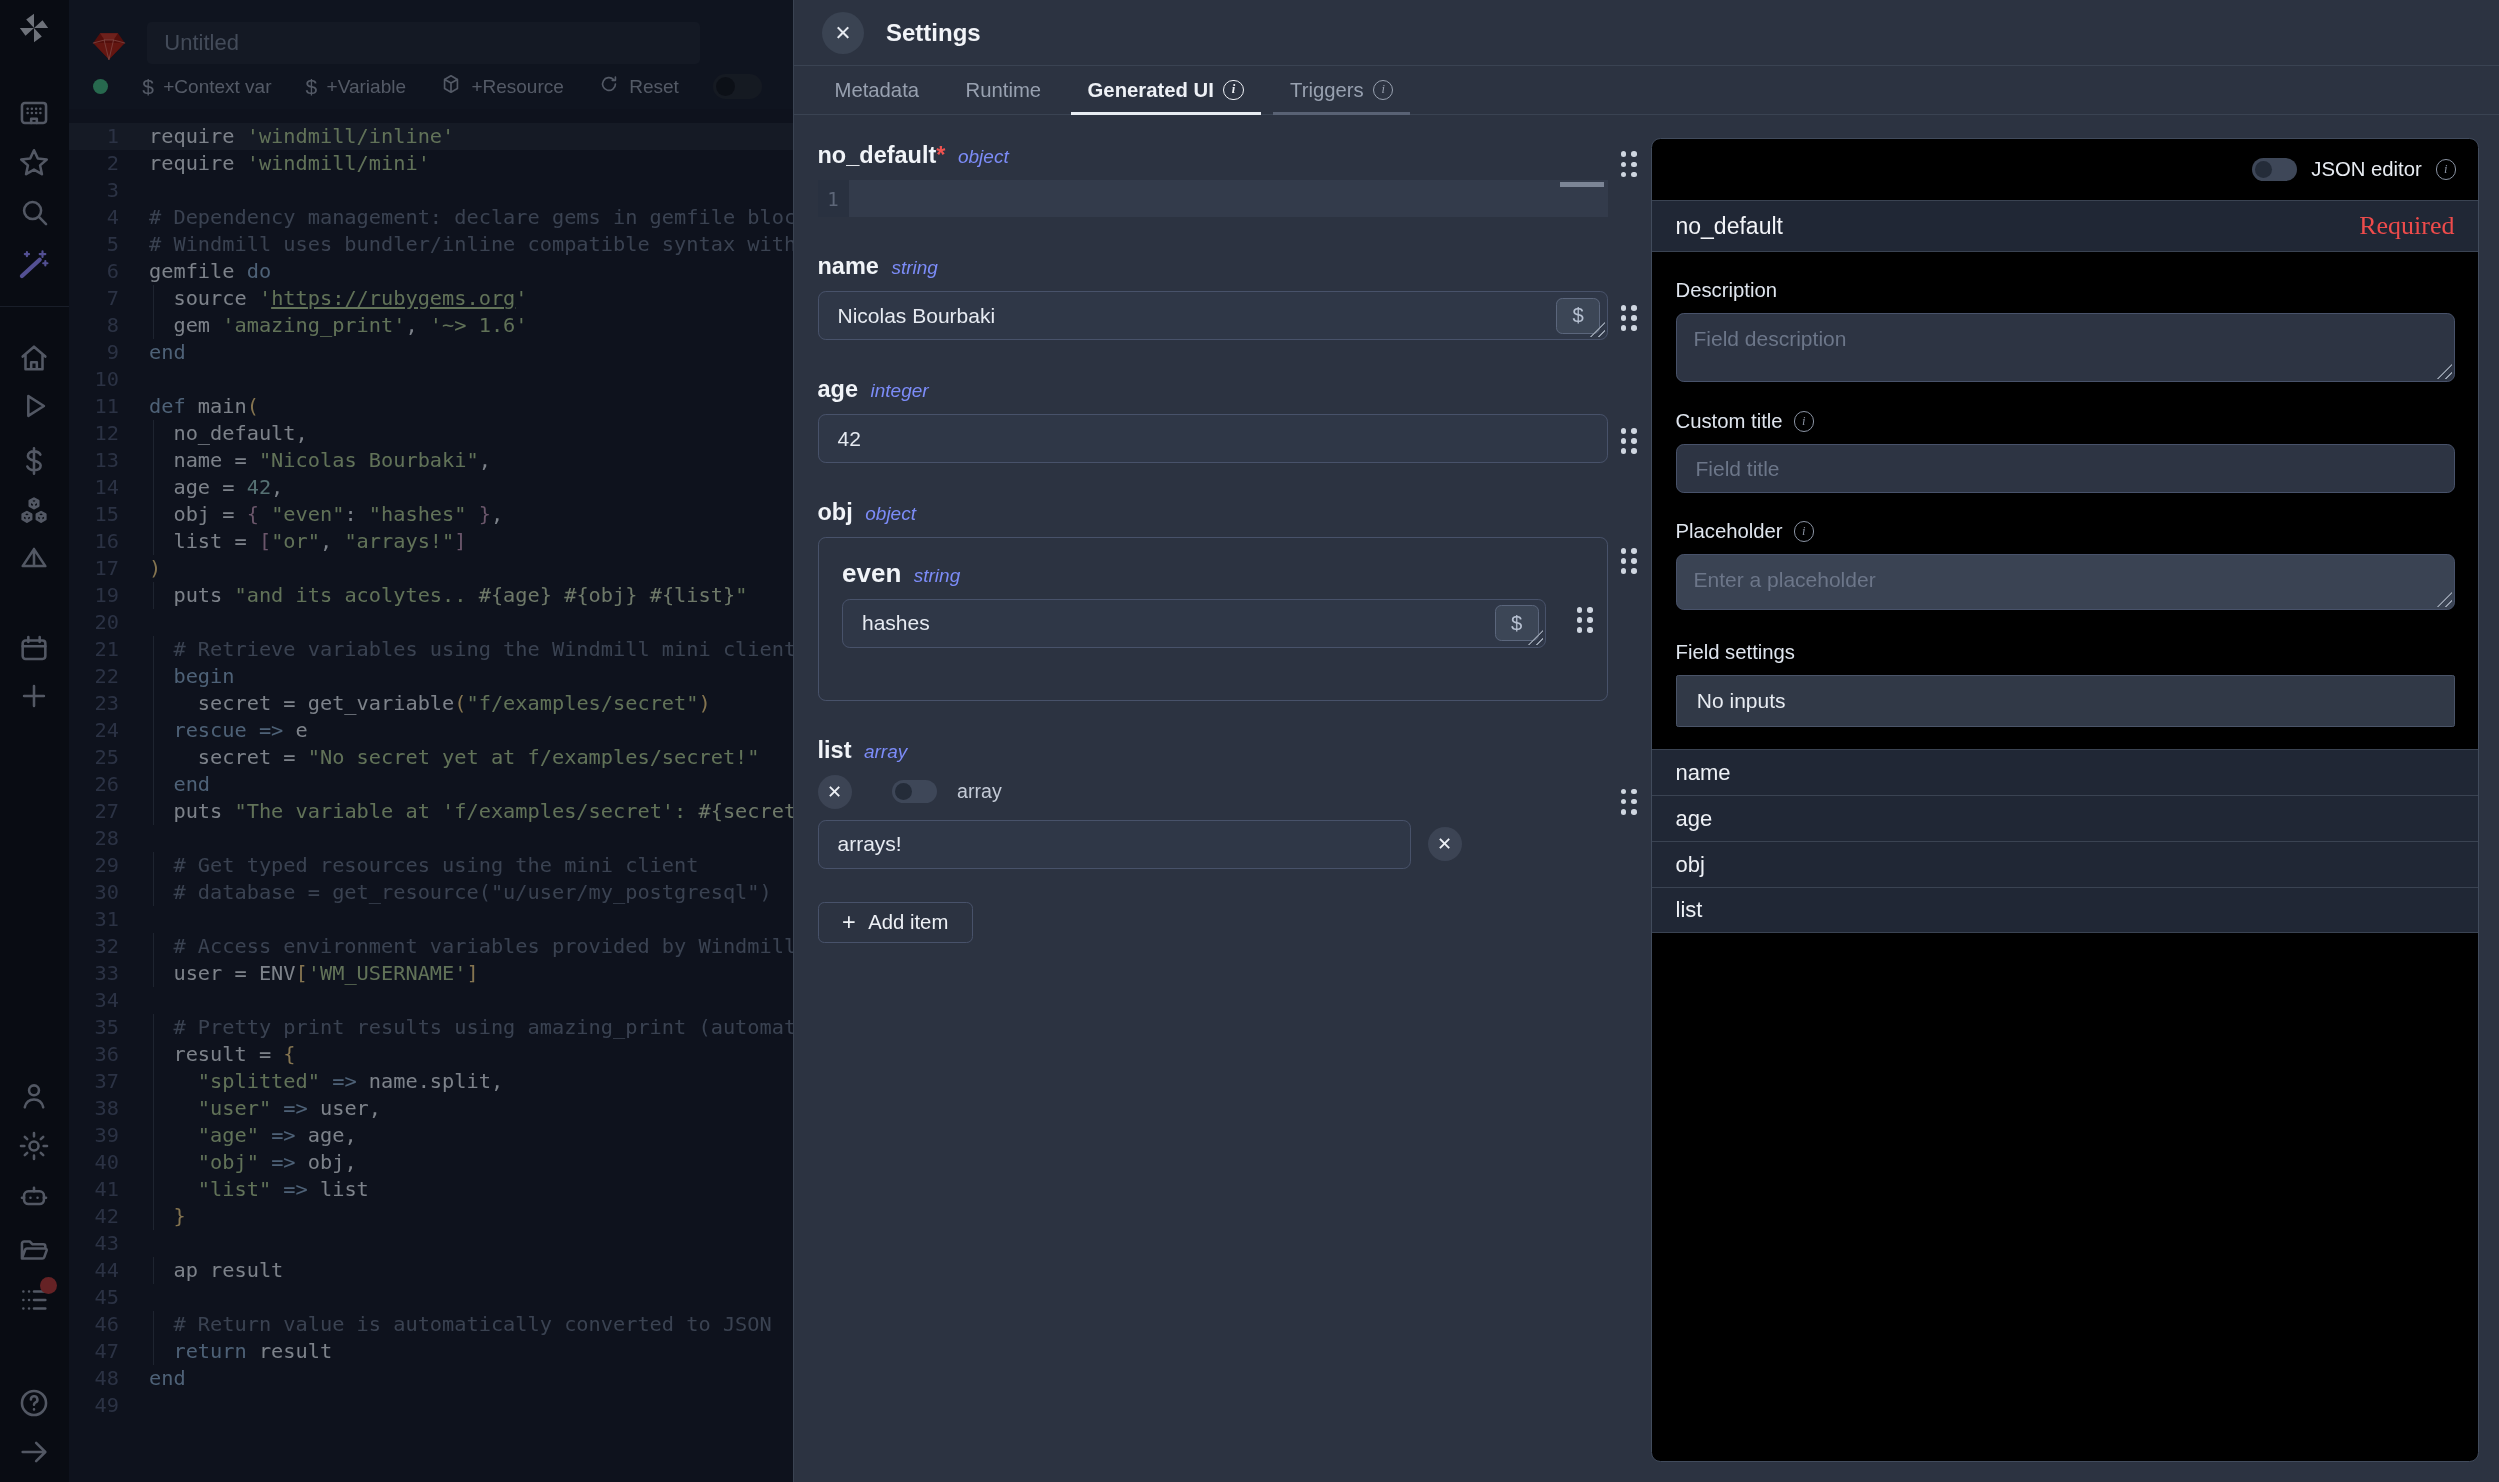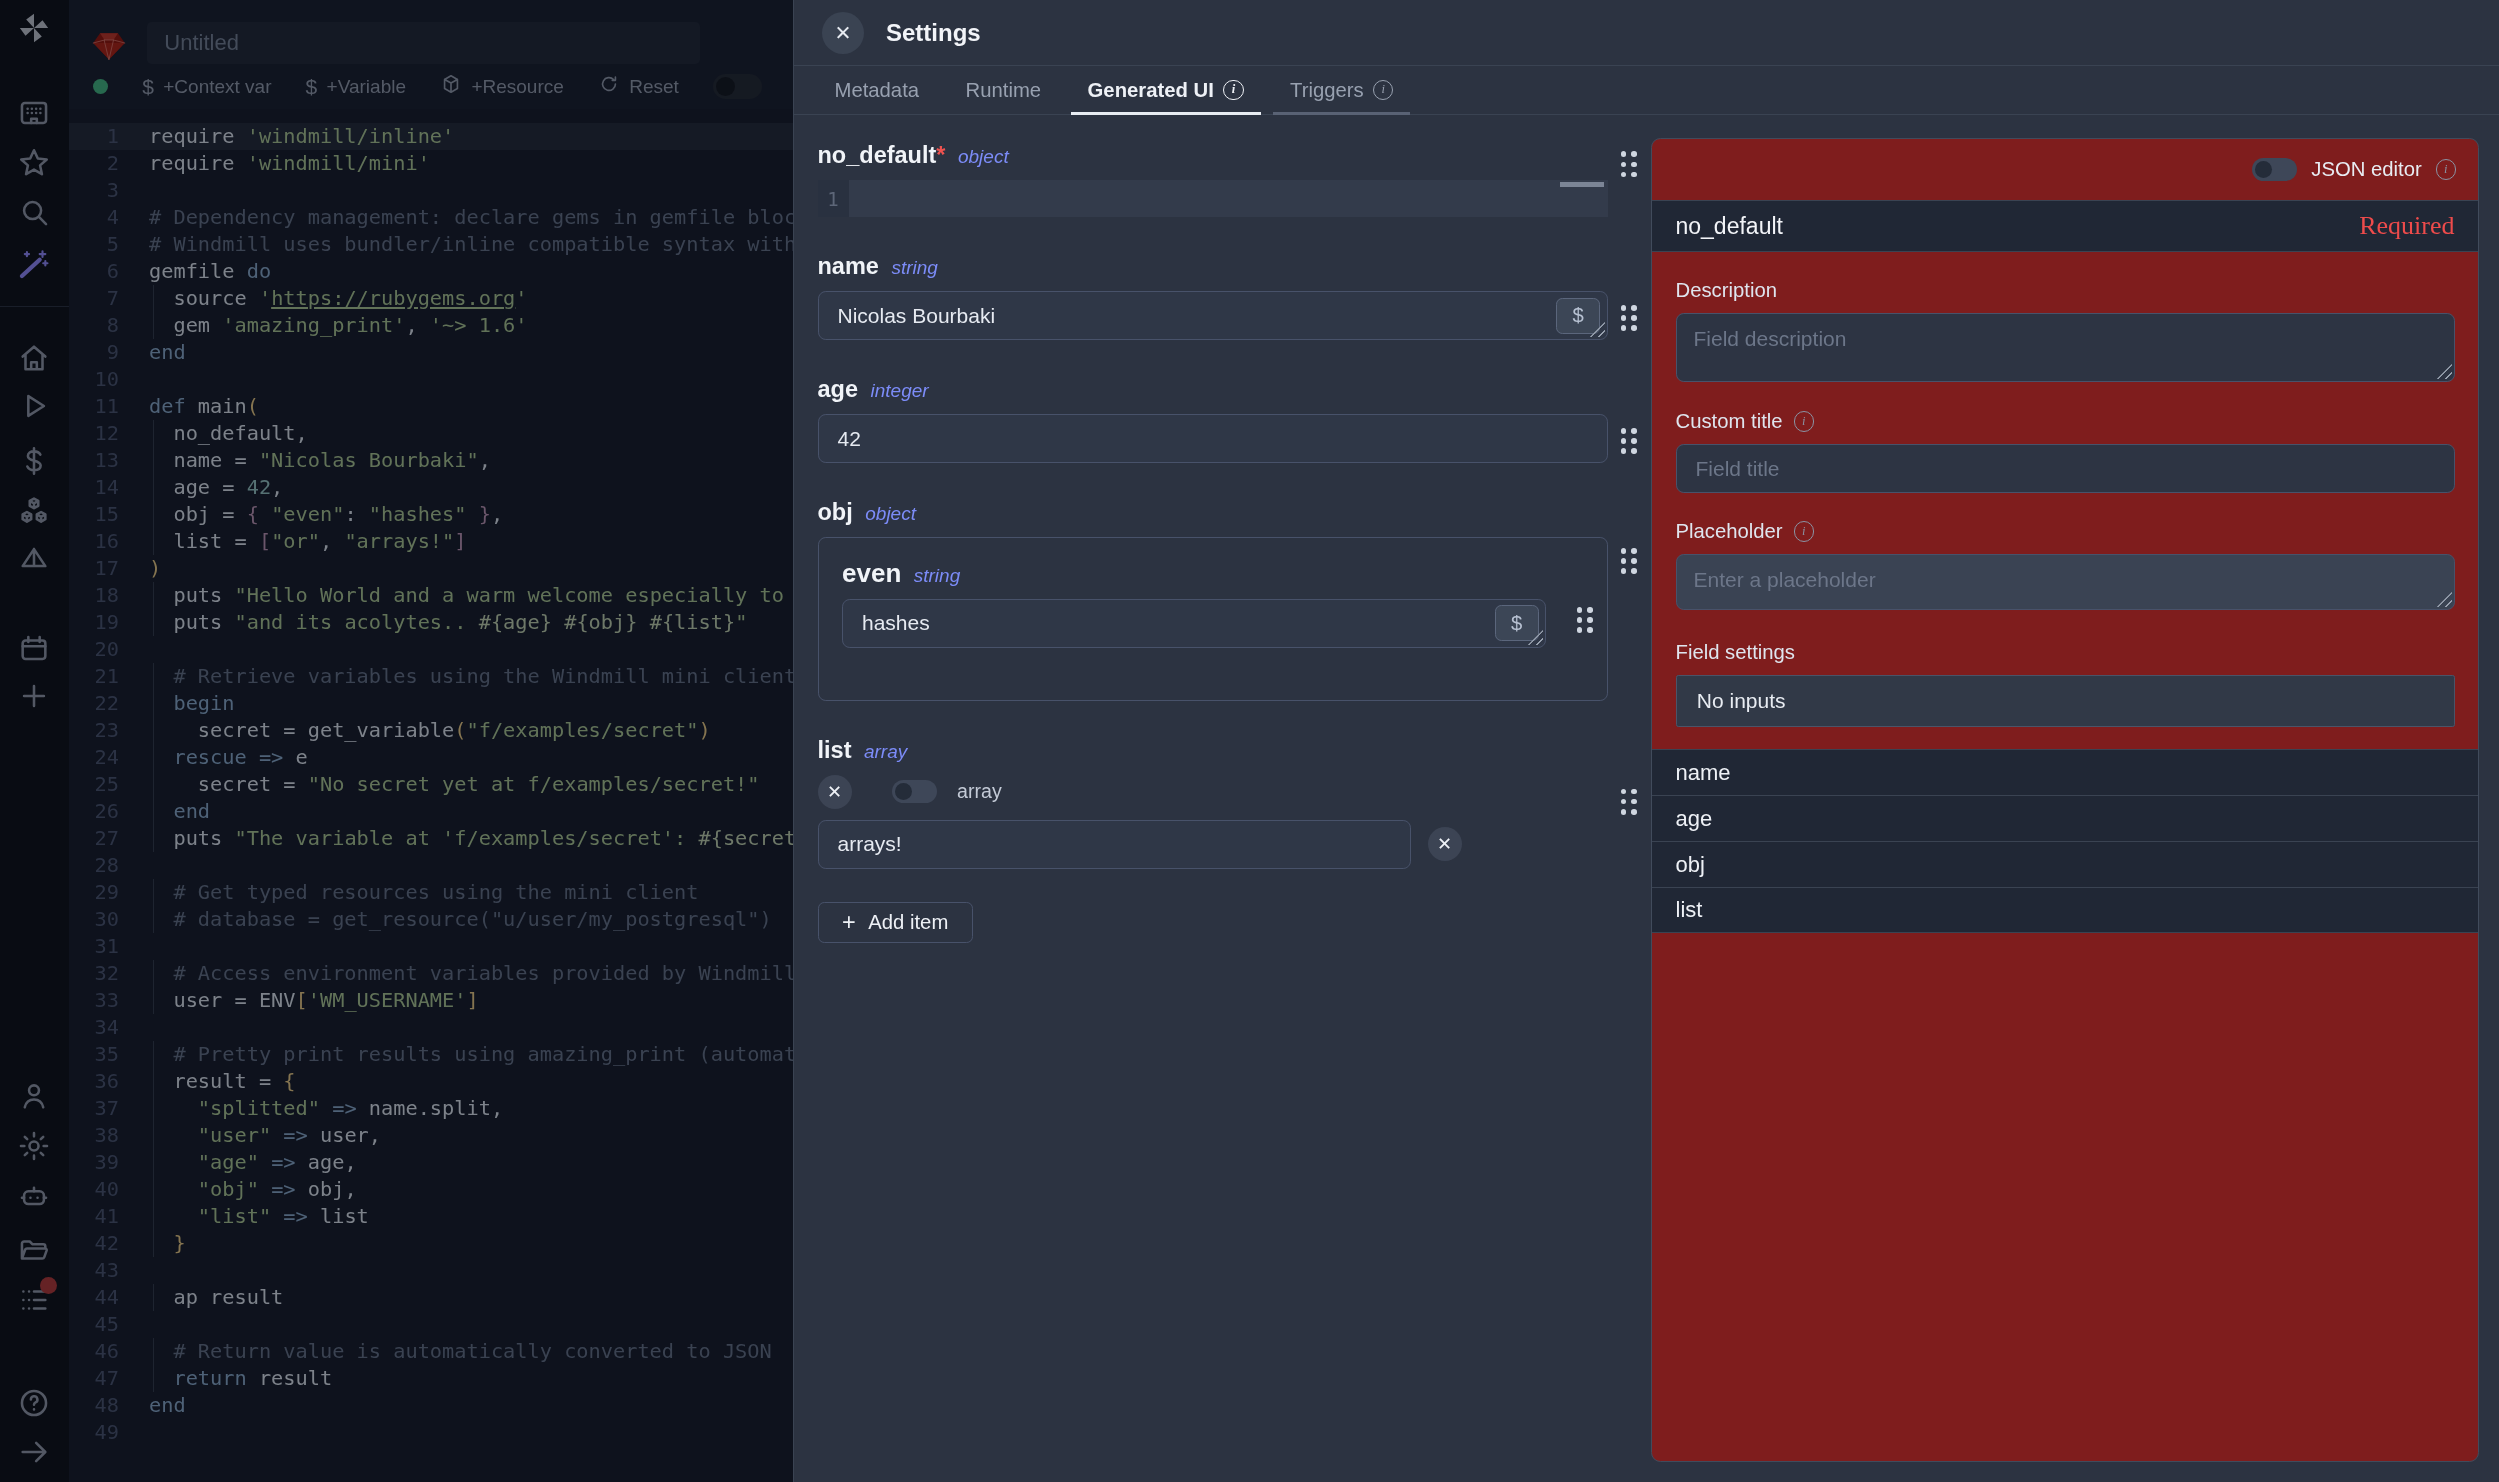--- a/index.html
+++ b/index.html
@@ -95,21 +95,21 @@
     display:flex; align-items:center; justify-content:center; cursor:pointer; flex:none; }
   .toggle { width:45px; height:23.5px; border-radius:11.7px; background:#3e4758; position:relative; cursor:pointer; flex:none; }
   .toggle::after { content:""; position:absolute; left:3.1px; top:3.1px; width:17px; height:17px; border-radius:50%; background:#242c39; }
   .jlabel { font-size:19.6px; color:#c3cad6; margin-left:3.1px; }
   .addbtn { margin-top:22px; display:inline-flex; align-items:center; gap:12.5px; height:41px; padding:0 23.5px;
     border:0.8px solid #48526a; border-radius:6.3px; color:#eef1f6; font-size:20.3px; cursor:pointer; background:transparent; }
   .addbtn .plus { font-size:23.5px; font-weight:400; }
 
   
   .panel { position:absolute; left:857px; top:138px; width:828px; height:1324px;
-    border:0.8px solid #414b5c; border-radius:9.4px; background:#7f1d1d; overflow:hidden; }
+    border:0.8px solid #414b5c; border-radius:9.4px; background:#000000; overflow:hidden; }
   .p-top { height:61px; display:flex; align-items:center; justify-content:flex-end; gap:14px;
     padding:0 22px; color:#e8ecf2; font-size:20.3px; }
   .p-sel { height:52px; background:#202735; border-top:0.8px solid #3a4352; border-bottom:0.8px solid #3a4352;
     display:flex; align-items:center; justify-content:space-between; padding:0 23.5px; }
   .p-sel .nm { font-size:23px; color:#f2f4f8; }
   .req { color:#ee4b4b; font-size:26px;font-family:Liberation Serif, serif; }
   .p-body { padding:27px 23.5px 0; }
   .plabel { font-size:20.3px; color:#dfe5ee; margin-bottom:11px; display:flex; gap:11px; align-items:center; }
   .plabel .info { color:#8a93a3; }
   .ta { height:69px; border:0.8px solid #48526a; border-radius:7.8px; position:relative;
@@ -296,21 +296,20 @@
         <div class="cl g"><span class="ln">8</span><span class="lc"><span class="tk-p">  gem </span><span class="tk-s">'amazing_print'</span><span class="tk-p">, </span><span class="tk-s">'~&gt; 1.6'</span></span></div>
         <div class="cl"><span class="ln">9</span><span class="lc"><span class="tk-k">end</span></span></div>
         <div class="cl"><span class="ln">10</span><span class="lc"></span></div>
         <div class="cl"><span class="ln">11</span><span class="lc"><span class="tk-k">def</span><span class="tk-p"> main</span><span class="tk-y">(</span></span></div>
         <div class="cl g"><span class="ln">12</span><span class="lc"><span class="tk-p">  no_default,</span></span></div>
         <div class="cl g"><span class="ln">13</span><span class="lc"><span class="tk-p">  name = </span><span class="tk-s">"Nicolas Bourbaki"</span><span class="tk-p">,</span></span></div>
         <div class="cl g"><span class="ln">14</span><span class="lc"><span class="tk-p">  age = </span><span class="tk-n">42</span><span class="tk-p">,</span></span></div>
         <div class="cl g"><span class="ln">15</span><span class="lc"><span class="tk-p">  obj = </span><span class="tk-m">{</span><span class="tk-p"> </span><span class="tk-s">"even"</span><span class="tk-p">: </span><span class="tk-s">"hashes"</span><span class="tk-p"> </span><span class="tk-m">}</span><span class="tk-p">,</span></span></div>
         <div class="cl g"><span class="ln">16</span><span class="lc"><span class="tk-p">  list = </span><span class="tk-m">[</span><span class="tk-s">"or"</span><span class="tk-p">, </span><span class="tk-s">"arrays!"</span><span class="tk-m">]</span></span></div>
         <div class="cl"><span class="ln">17</span><span class="lc"><span class="tk-y">)</span></span></div>
-        <div class="cl g"><span class="ln">18</span><span class="lc"><span class="tk-p">  puts </span><span class="tk-s">"Hello World and a warm welcome especially to </span></span></div>
         <div class="cl g"><span class="ln">19</span><span class="lc"><span class="tk-p">  puts </span><span class="tk-s">"and its acolytes.. </span><span class="tk-i">#{age}</span><span class="tk-s"> </span><span class="tk-i">#{obj}</span><span class="tk-s"> </span><span class="tk-i">#{list}</span><span class="tk-s">"</span></span></div>
         <div class="cl"><span class="ln">20</span><span class="lc"></span></div>
         <div class="cl g"><span class="ln">21</span><span class="lc"><span class="tk-c">  # Retrieve variables using the Windmill mini client</span></span></div>
         <div class="cl g"><span class="ln">22</span><span class="lc"><span class="tk-k">  begin</span></span></div>
         <div class="cl g"><span class="ln">23</span><span class="lc"><span class="tk-p">    secret = get_variable</span><span class="tk-y">(</span><span class="tk-s">"f/examples/secret"</span><span class="tk-y">)</span></span></div>
         <div class="cl g"><span class="ln">24</span><span class="lc"><span class="tk-k">  rescue</span><span class="tk-p"> </span><span class="tk-k">=&gt;</span><span class="tk-p"> e</span></span></div>
         <div class="cl g"><span class="ln">25</span><span class="lc"><span class="tk-p">    secret = </span><span class="tk-s">"No secret yet at f/examples/secret!"</span></span></div>
         <div class="cl g"><span class="ln">26</span><span class="lc"><span class="tk-k">  end</span></span></div>
         <div class="cl g"><span class="ln">27</span><span class="lc"><span class="tk-p">  puts </span><span class="tk-s">"The variable at 'f/examples/secret': </span><span class="tk-i">#{secret}</span></span></div>
         <div class="cl"><span class="ln">28</span><span class="lc"></span></div>

